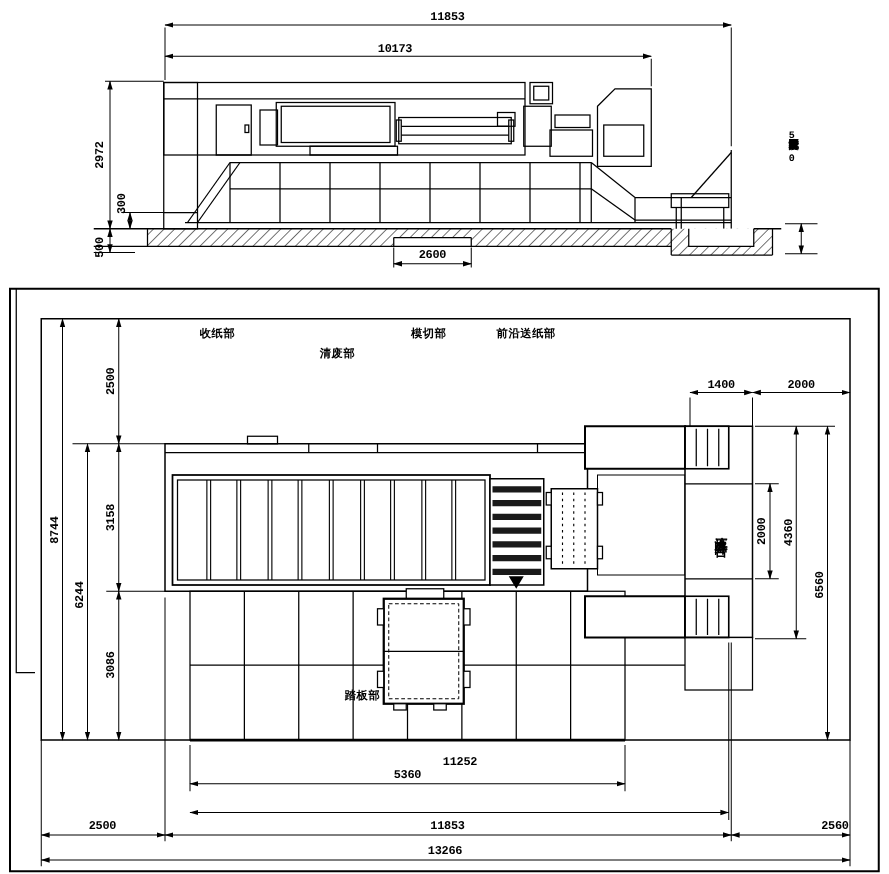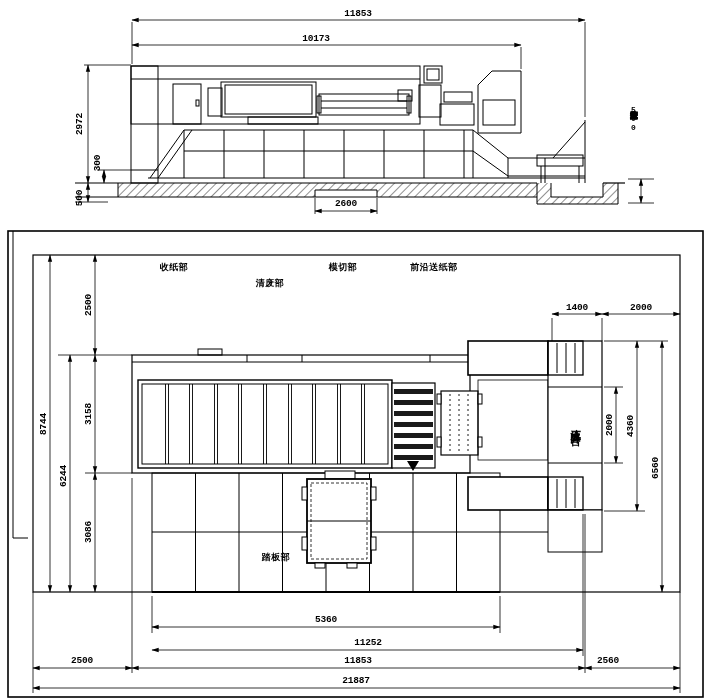--- a/index.html
+++ b/index.html
@@ -288,36 +288,36 @@
 <div class="t" style="left:316px;top:39px;">10173</div>
 <div class="t rot" style="left:80px;top:124px;">2972</div>
 <div class="t rot" style="left:98px;top:163px;">300</div>
 <div class="t rot" style="left:80px;top:198px;">500</div>
 <div class="t" style="left:346px;top:204px;">2600</div>
 <div class="t vtxt note" style="left:633px;top:118px;transform:translate(-50%,-50%);">液压升降平台挖坑深度500</div>
 
 <div class="t cjk" style="left:174px;top:268px;">收纸部</div>
 <div class="t cjk" style="left:270px;top:284px;">清废部</div>
 <div class="t cjk" style="left:343px;top:268px;">模切部</div>
-<div class="t cjk" style="left:421px;top:268px;margin-left:13px;">前沿送纸部</div>
-<div class="t cjk" style="left:276px;top:558px;">踏板部</div>
+<div class="t cjk" style="left:421px;top:268px;">前沿送纸部</div>
+<div class="t cjk" style="left:290px;top:558px;">踏板部</div>
 <div class="t vtxt lift" style="left:575px;top:424px;transform:translate(-50%,-50%);">液压升降台</div>
 
 <div class="t rot" style="left:44px;top:424px;">8744</div>
 <div class="t rot" style="left:64px;top:476px;">6244</div>
 <div class="t rot" style="left:89px;top:305px;">2500</div>
 <div class="t rot" style="left:89px;top:414px;">3158</div>
 <div class="t rot" style="left:89px;top:532px;">3086</div>
 
 <div class="t" style="left:577px;top:308px;text-align:center;">1400</div>
 <div class="t" style="left:641px;top:308px;">2000</div>
 <div class="t rot" style="left:610px;top:425px;">2000</div>
 <div class="t rot" style="left:631px;top:426px;">4360</div>
 <div class="t rot" style="left:656px;top:468px;">6560</div>
 
 <div class="t" style="left:326px;top:620px;">5360</div>
-<div class="t" style="left:368px;top:643px;">11252</div>
+<div class="t" style="left:368px;top:610px;">11252</div>
 <div class="t" style="left:82px;top:661px;">2500</div>
 <div class="t" style="left:358px;top:661px;">11853</div>
-<div class="t" style="left:608px;top:661px;">2560</div>
-<div class="t" style="left:356px;top:681px;">21887</div>
+<div class="t" style="left:668px;top:661px;">2560</div>
+<div class="t" style="left:356px;top:681px;">13266</div>
 
 </div>
 
 </body></html>

